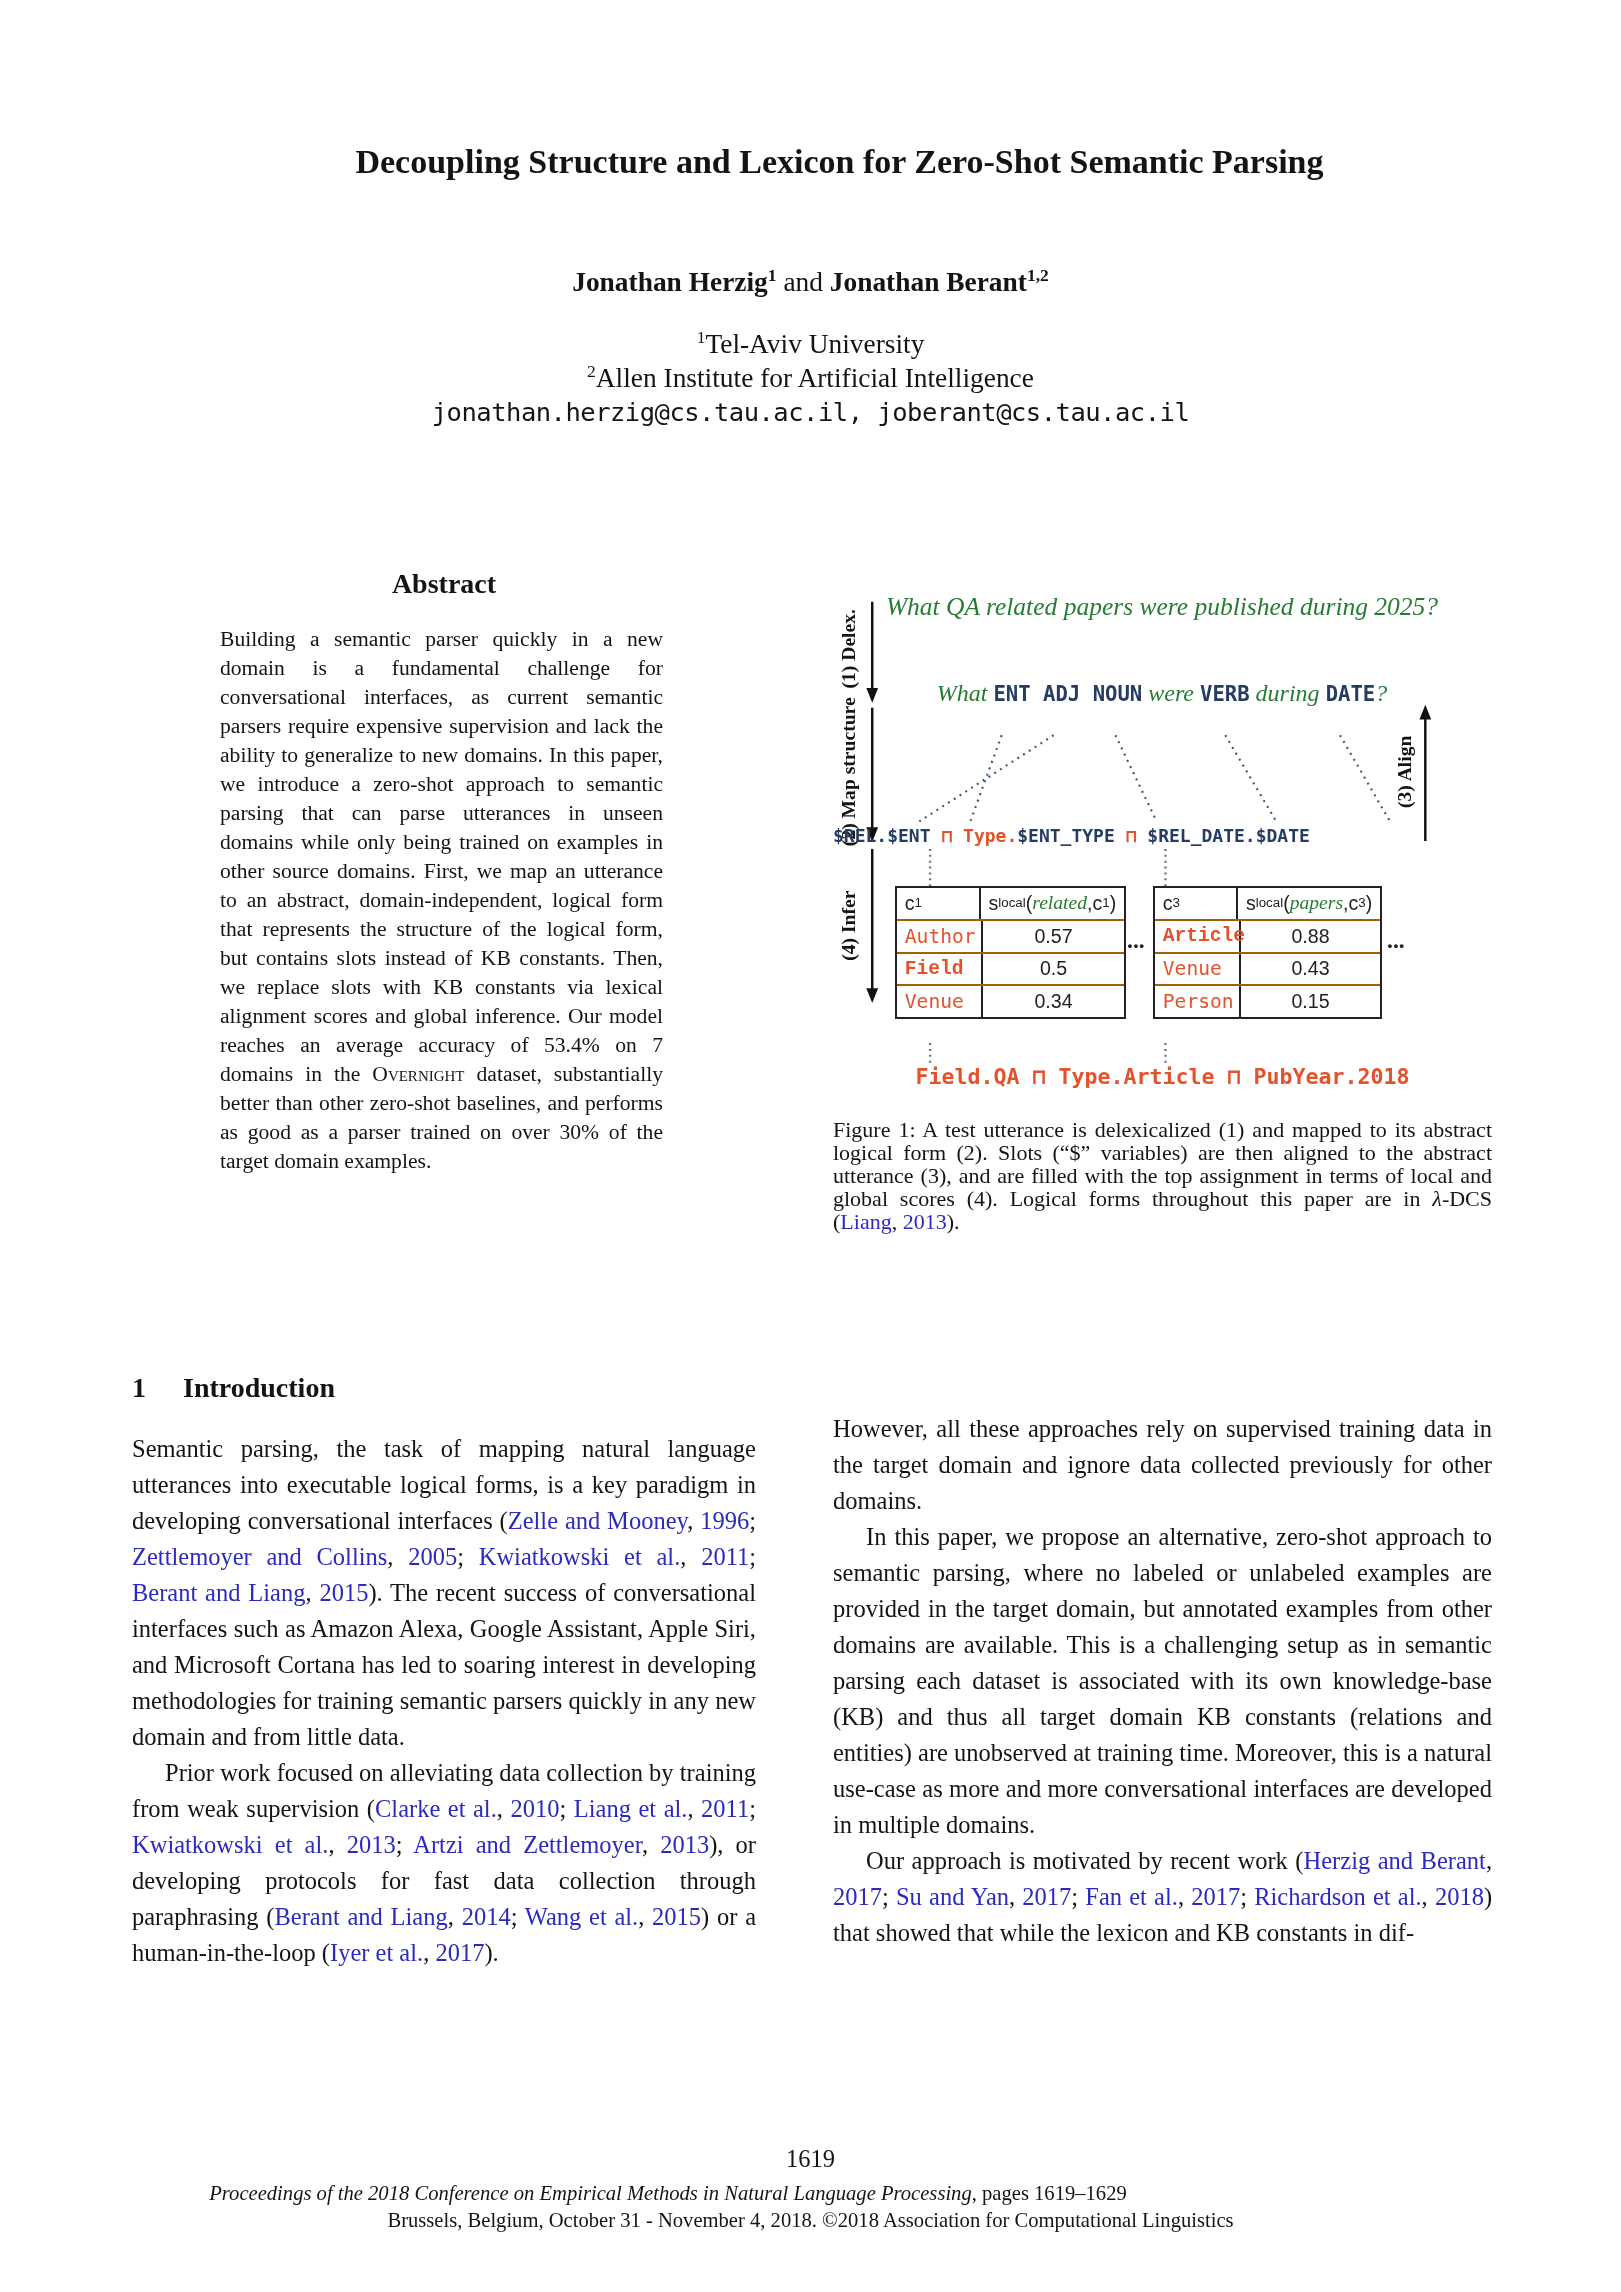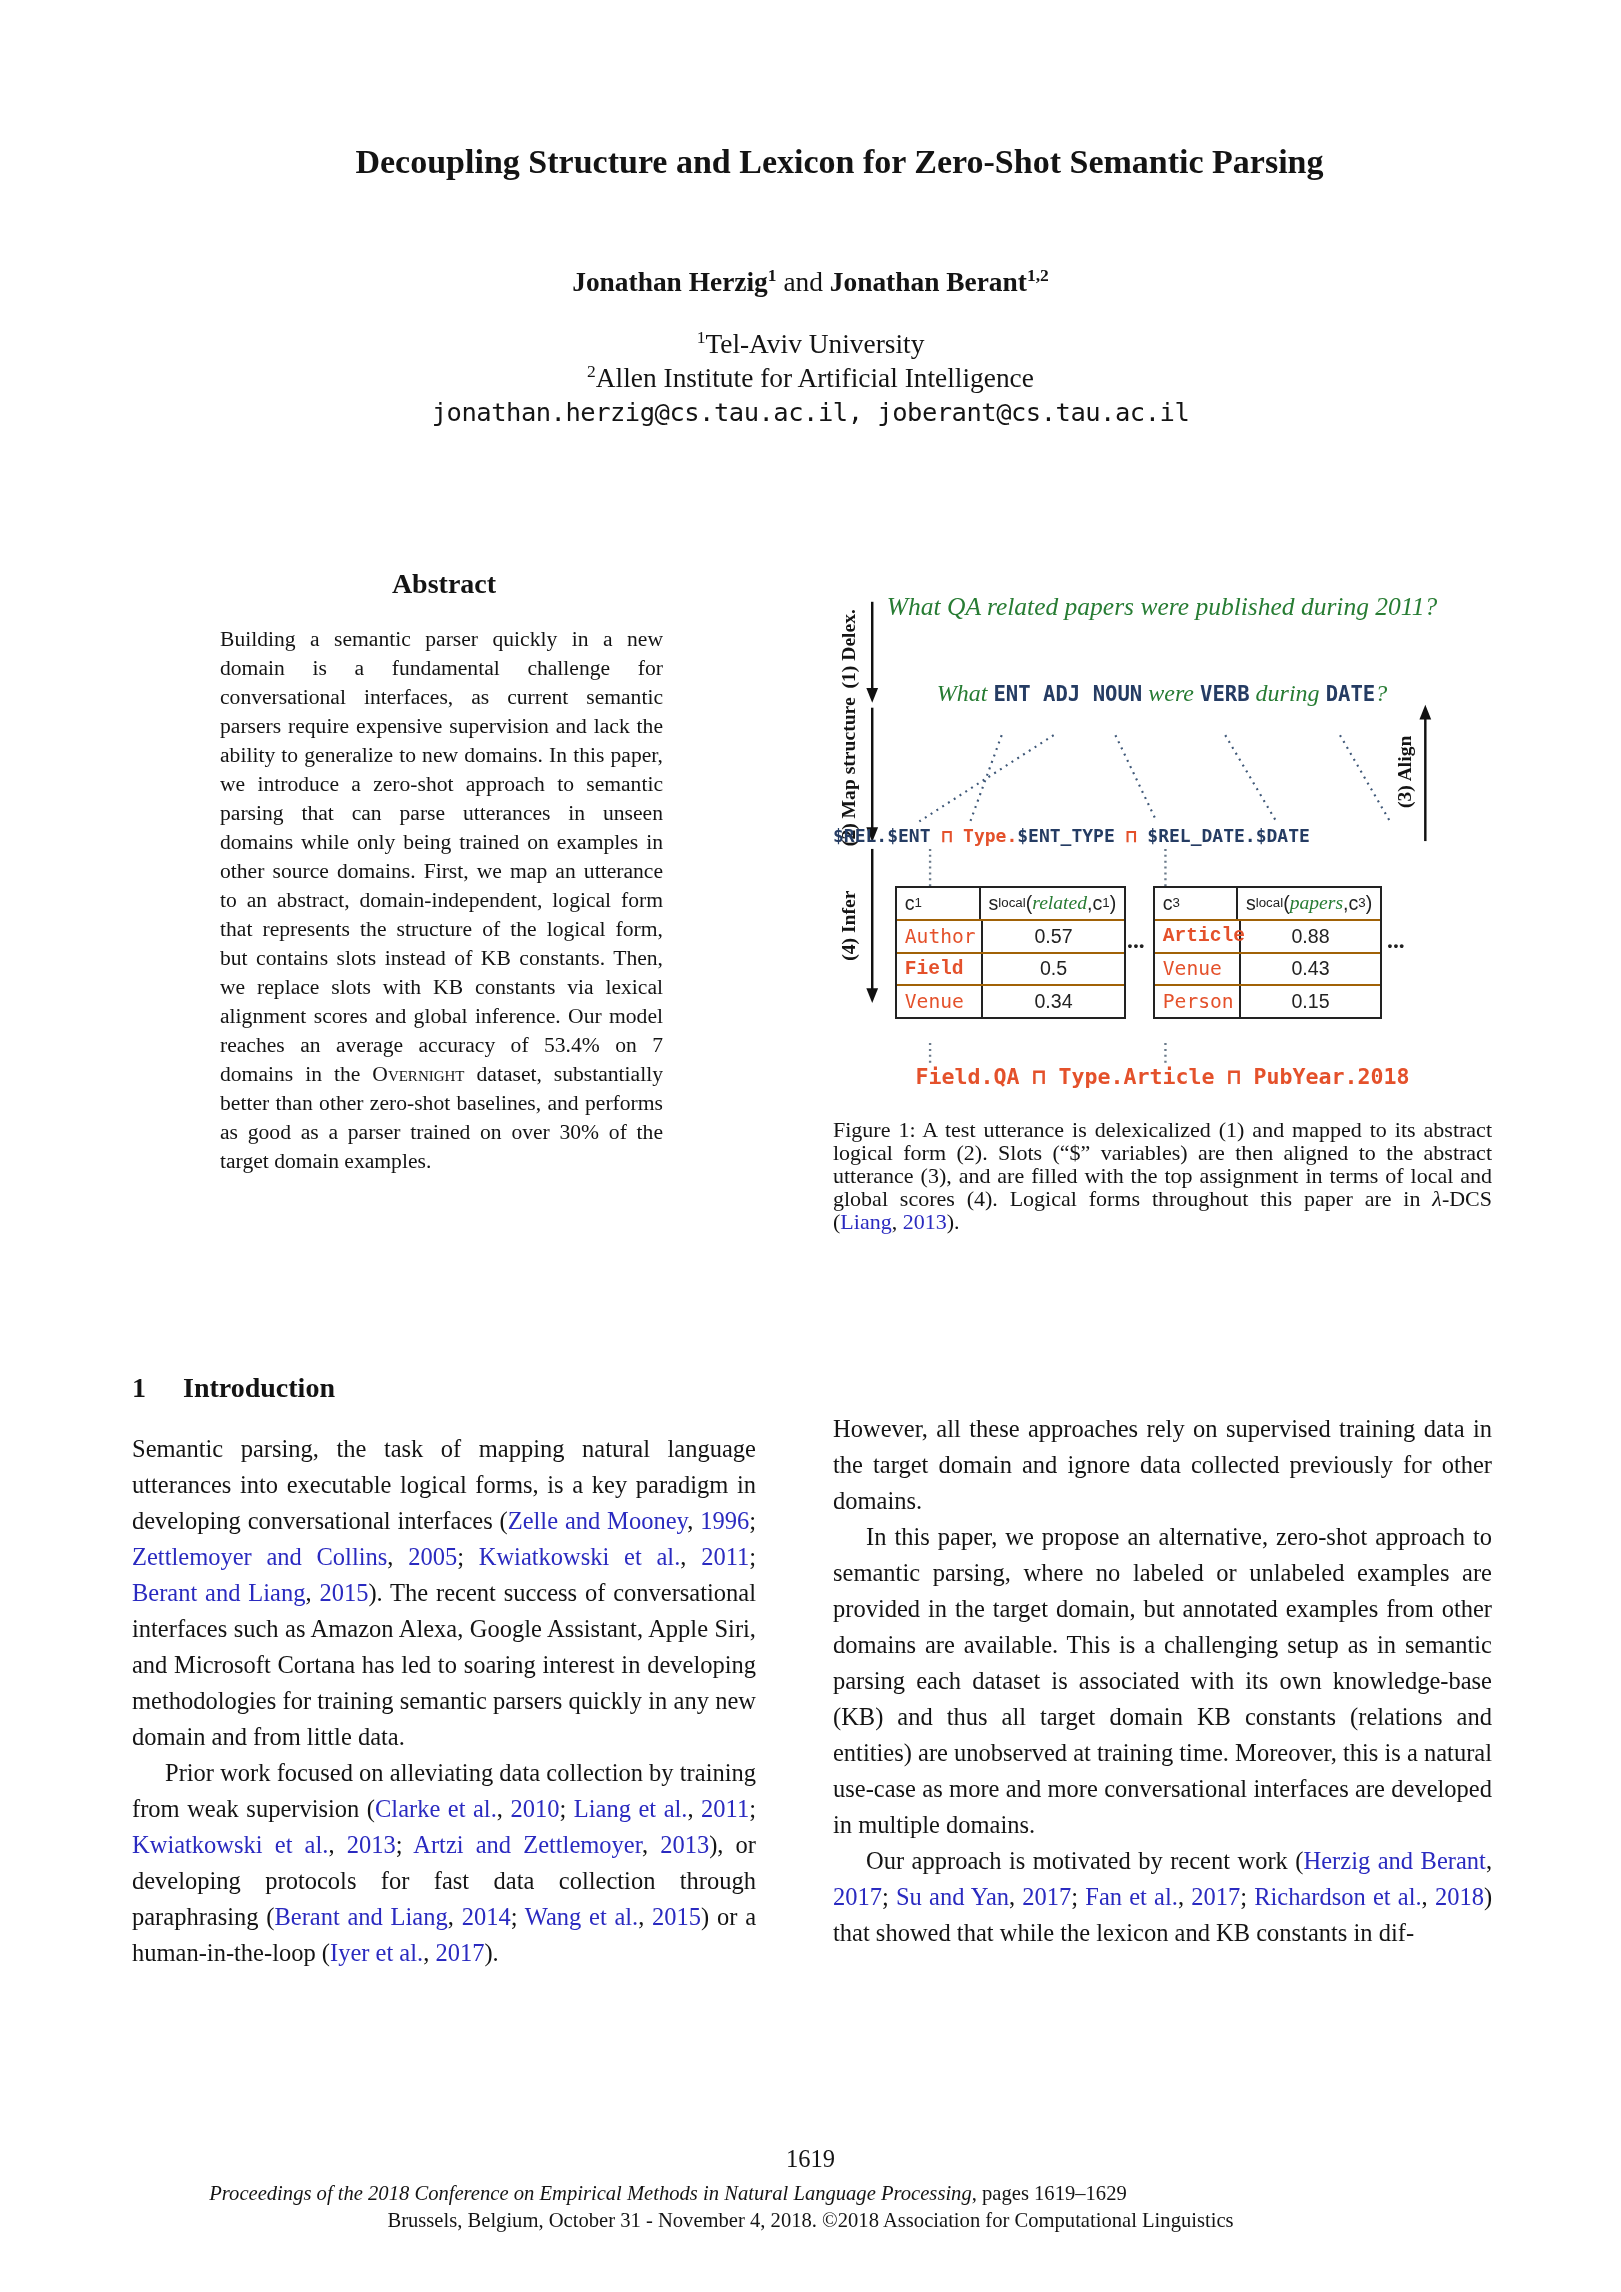--- a/index.html
+++ b/index.html
@@ -118,21 +118,21 @@
       <line x1="99" y1="466" x2="99" y2="490"></line>
       <line x1="339" y1="466" x2="339" y2="490"></line>
     </g>
   </svg>
 
   <div class="abs rot-label" style="left:-82px;top:50px;">(1) Delex.</div>
   <div class="abs rot-label" style="left:-82px;top:173px;">(2) Map structure</div>
   <div class="abs rot-label" style="left:-82px;top:327px;">(4) Infer</div>
   <div class="abs rot-label" style="left:474px;top:173px;">(3) Align</div>
 
-  <div class="abs fig-utt1">What QA related papers were published during 2011?</div>
+  <div class="abs fig-utt1">What QA related papers were published during 2025?</div>
   <div class="abs fig-utt2"><span class="gi2">What </span><span class="slot2">ENT ADJ NOUN</span><span class="gi2"> were </span><span class="slot2">VERB</span><span class="gi2"> during </span><span class="slot2">DATE</span><span class="gi2">?</span></div>
   <div class="abs fig-lf"><span class="lfslot">$REL.$ENT</span><span class="lfop"> ⊓ </span><span class="lfop">Type.</span><span class="lfslot">$ENT_TYPE</span><span class="lfop"> ⊓ </span><span class="lfslot">$REL_DATE.$DATE</span></div>
 
   <div class="kbtable" style="left:62px;top:300px;width:227px;">
     <div class="kbrow first">
       <div class="kbcell kbname kbhead" style="color:#222;">
           <span>c</span>
           <span class="subsc">1</span>
         </div>
       <div class="kbcell kbscore kbhead">

